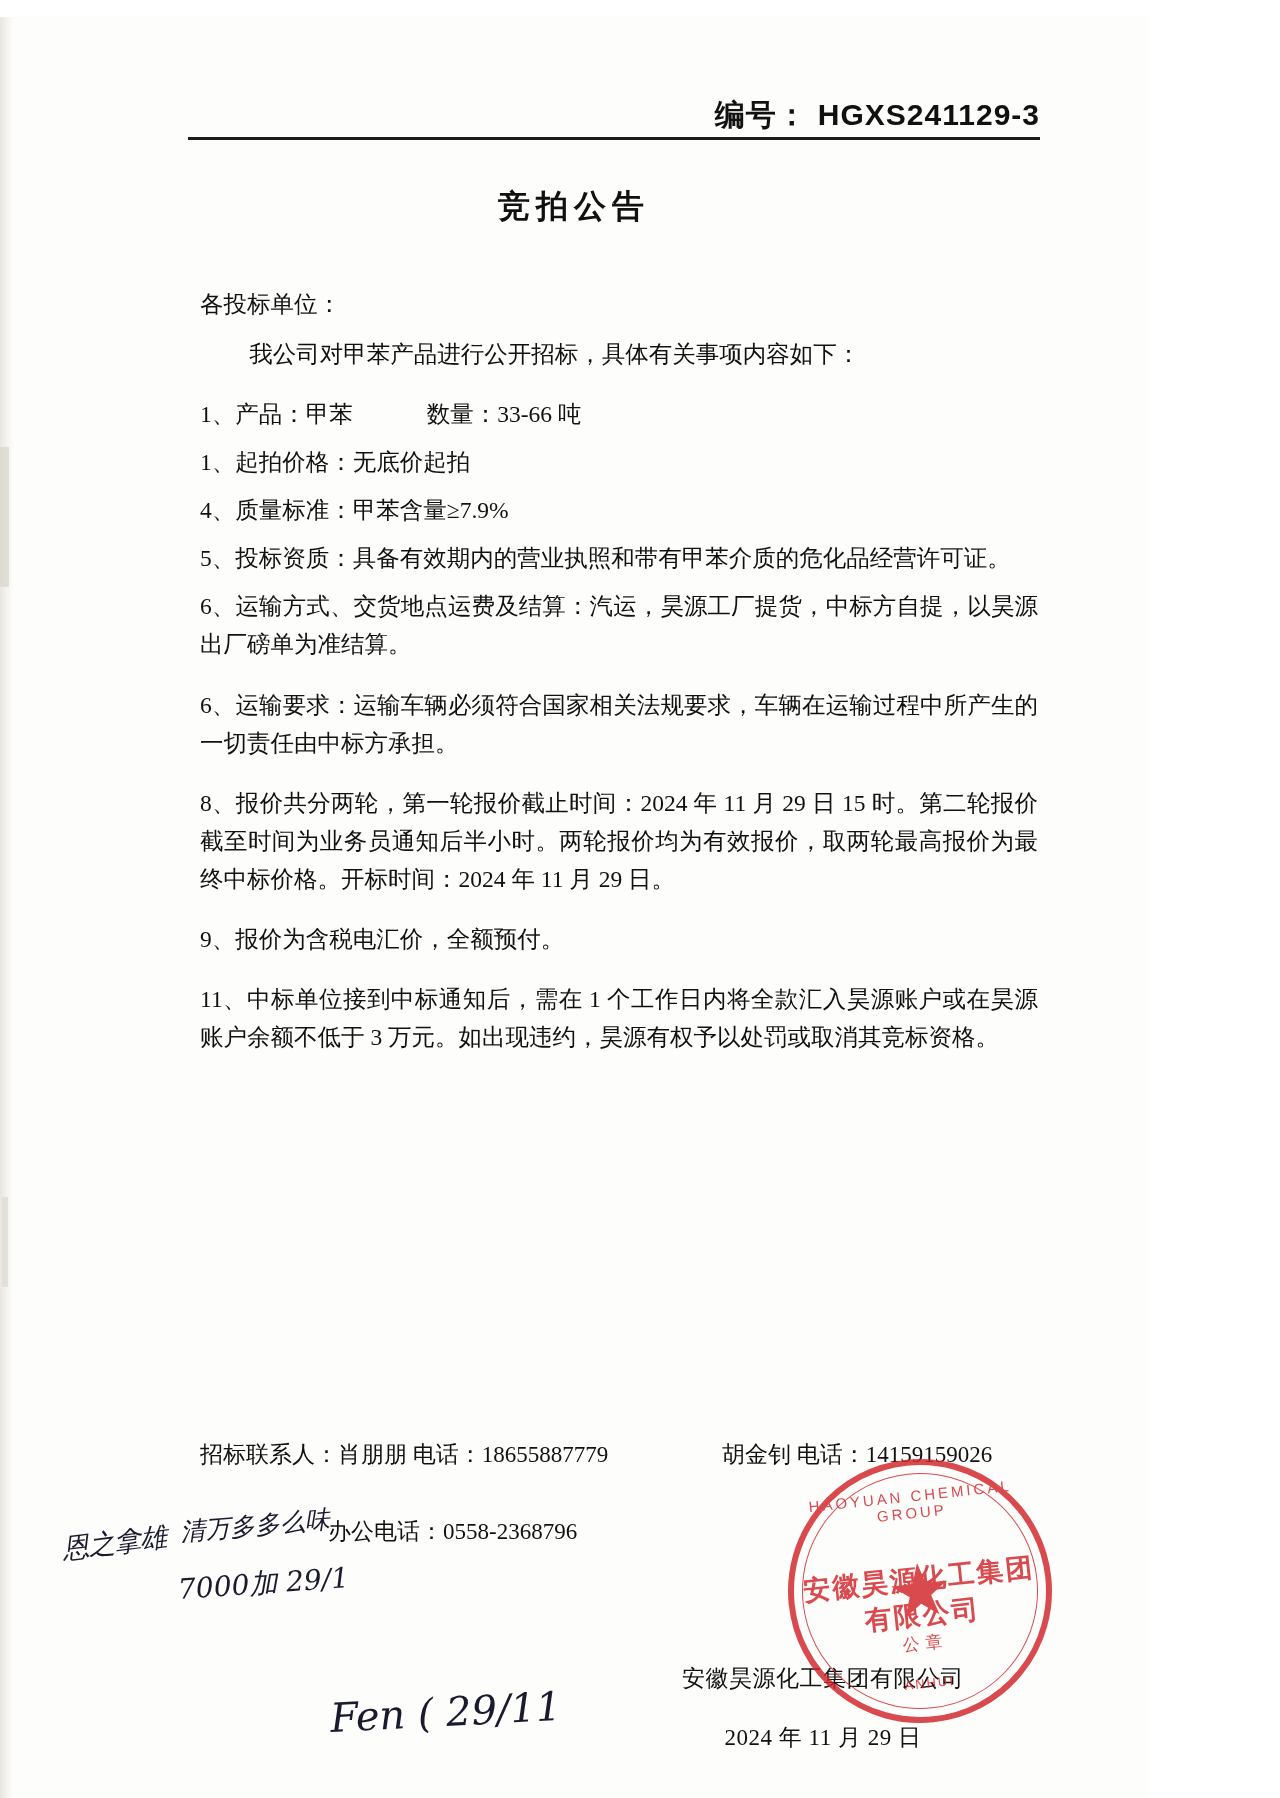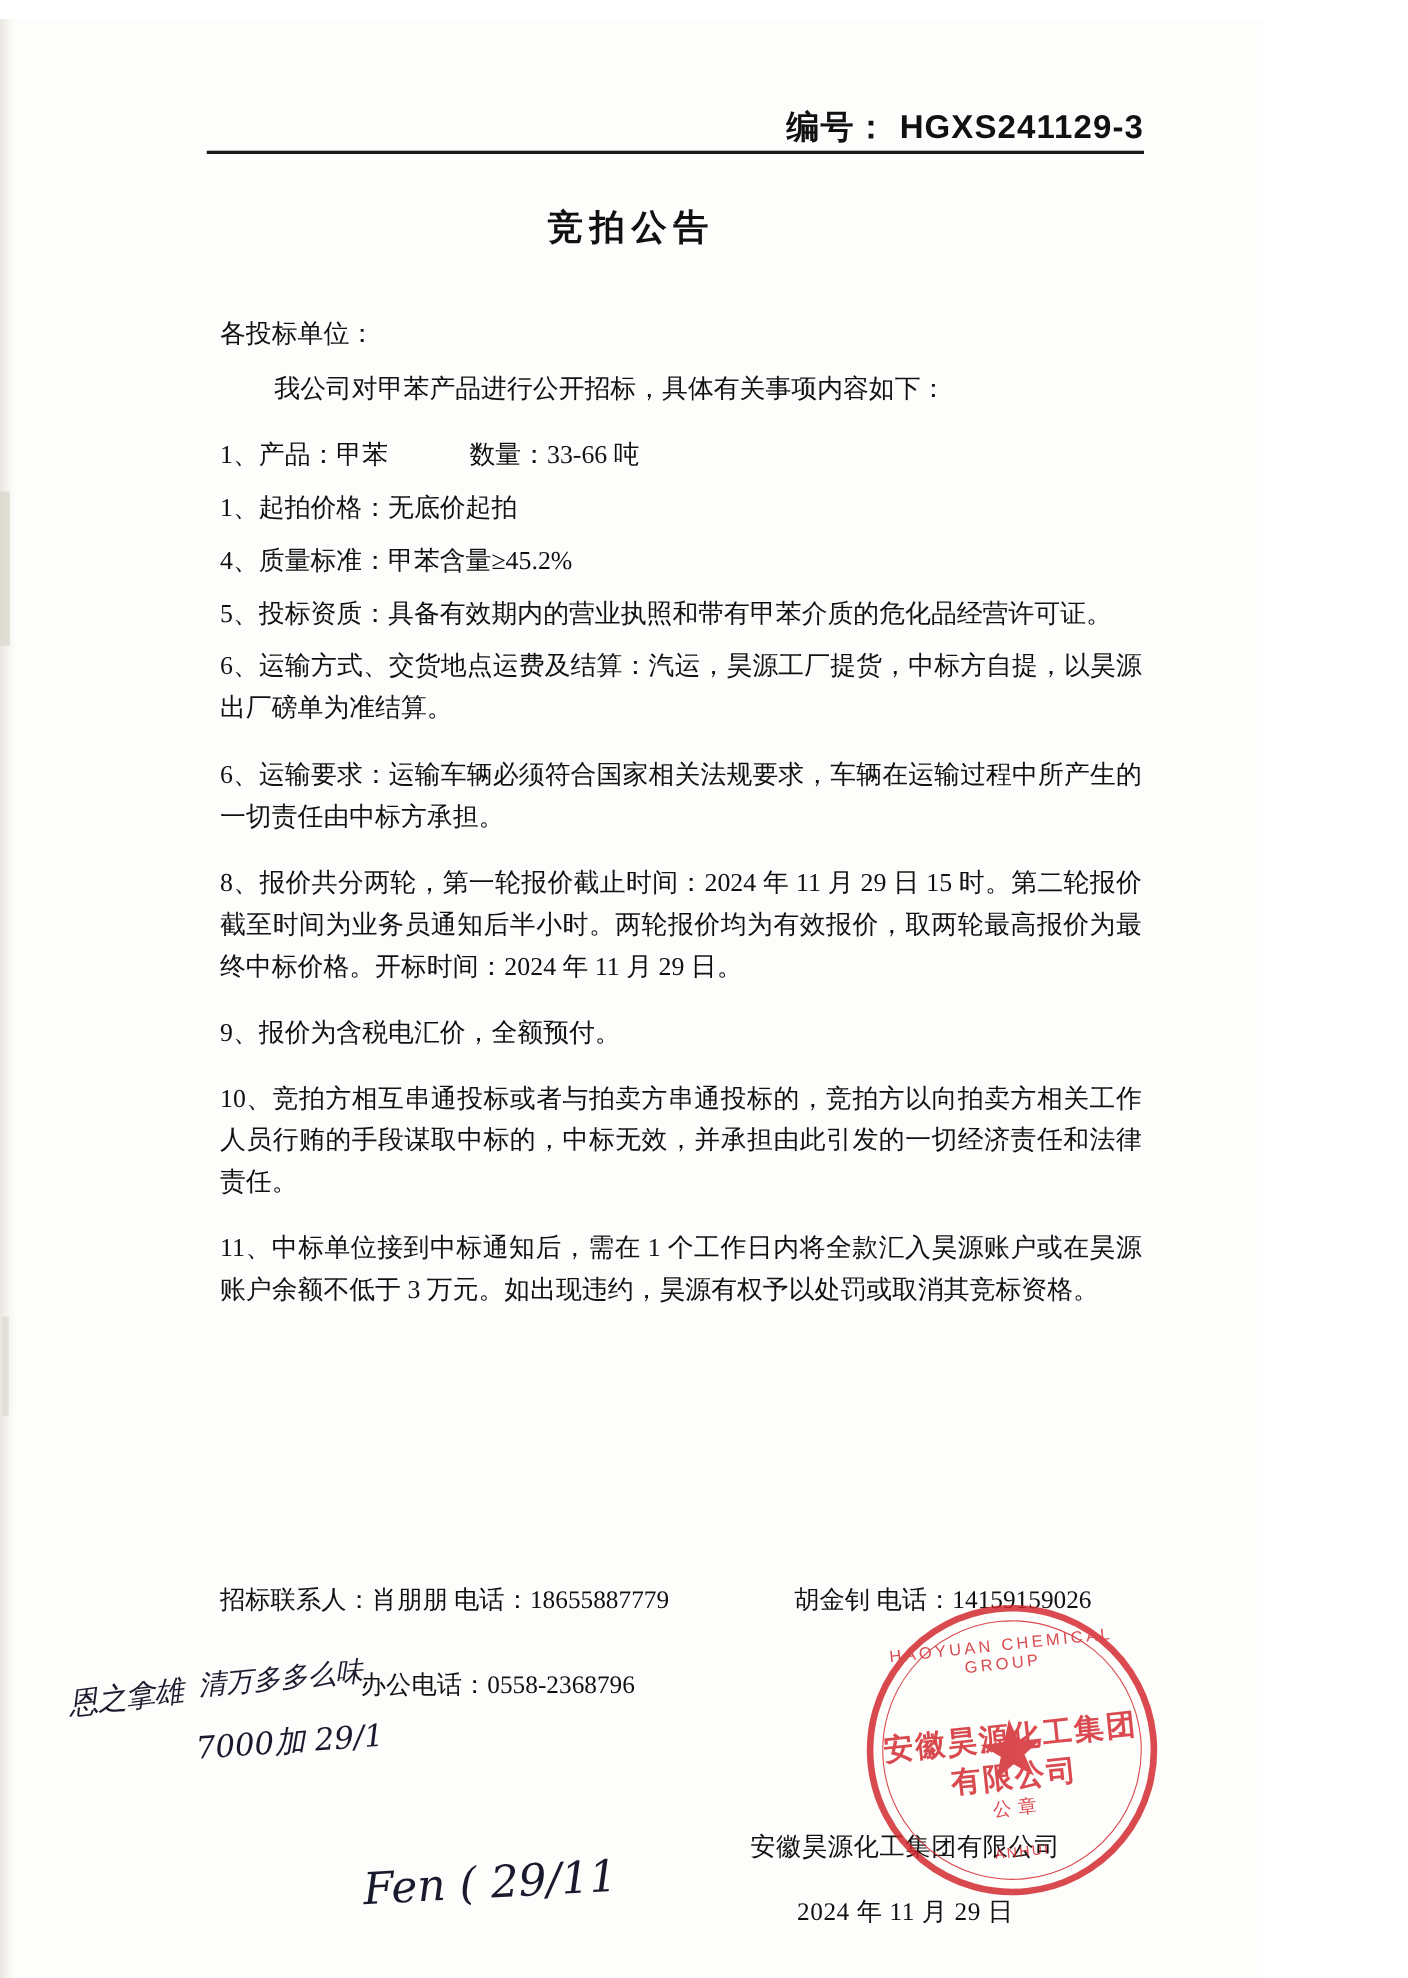--- a/index.html
+++ b/index.html
@@ -240,27 +240,26 @@
   <div class="doc-title">竞拍公告</div>
 
   <div class="body">
     <p class="salutation">各投标单位：</p>
     <p class="indent spaced">我公司对甲苯产品进行公开招标，具体有关事项内容如下：</p>
 
     <p class="tight">
       <span>1、产品：甲苯</span><span class="num-gap"></span><span>数量：33-66 吨</span>
     </p>
     <p class="tight">1、起拍价格：无底价起拍</p>
-    <p class="tight">4、质量标准：甲苯含量≥45.2%</p>
+    <p class="tight">4、质量标准：甲苯含量≥7.9%</p>
     <p class="tight">5、投标资质：具备有效期内的营业执照和带有甲苯介质的危化品经营许可证。</p>
     <p class="spaced">6、运输方式、交货地点运费及结算：汽运，昊源工厂提货，中标方自提，以昊源出厂磅单为准结算。</p>
     <p class="spaced">6、运输要求：运输车辆必须符合国家相关法规要求，车辆在运输过程中所产生的一切责任由中标方承担。</p>
     <p class="spaced">8、报价共分两轮，第一轮报价截止时间：2024 年 11 月 29 日 15 时。第二轮报价截至时间为业务员通知后半小时。两轮报价均为有效报价，取两轮最高报价为最终中标价格。开标时间：2024 年 11 月 29 日。</p>
     <p class="spaced">9、报价为含税电汇价，全额预付。</p>
-    <p class="spaced">10、竞拍方相互串通投标或者与拍卖方串通投标的，竞拍方以向拍卖方相关工作人员行贿的手段谋取中标的，中标无效，并承担由此引发的一切经济责任和法律责任。</p>
     <p class="spaced">11、中标单位接到中标通知后，需在 1 个工作日内将全款汇入昊源账户或在昊源账户余额不低于 3 万元。如出现违约，昊源有权予以处罚或取消其竞标资格。</p>
   </div>
 
   <div class="contacts">
     <div class="contact-row">
       <div class="contact-left">招标联系人：肖朋朋  电话：18655887779</div>
       <div class="contact-right">胡金钊  电话：14159159026</div>
     </div>
     <div class="office-row">办公电话：0558-2368796</div>
   </div>

